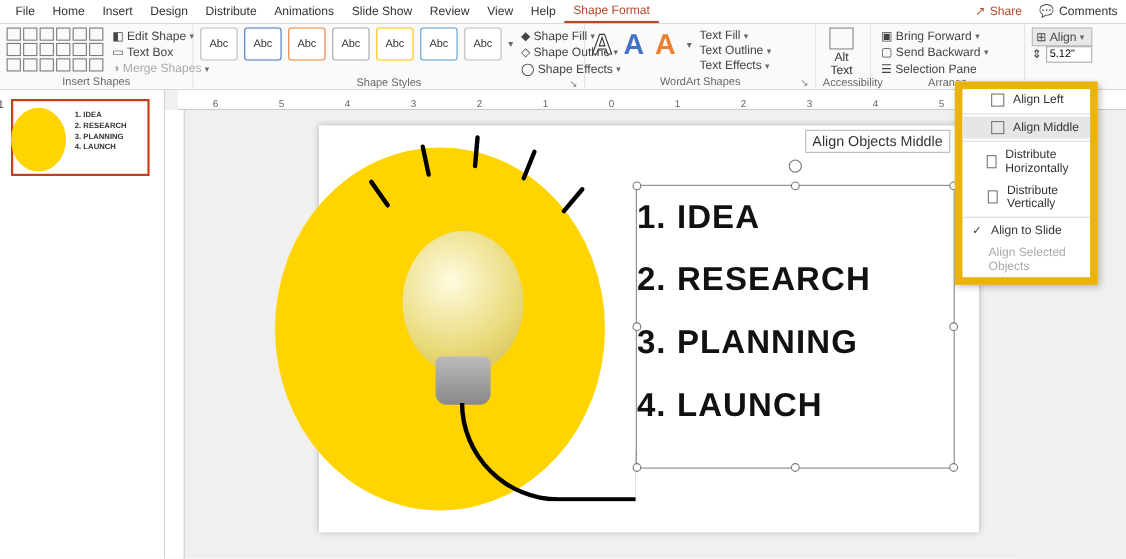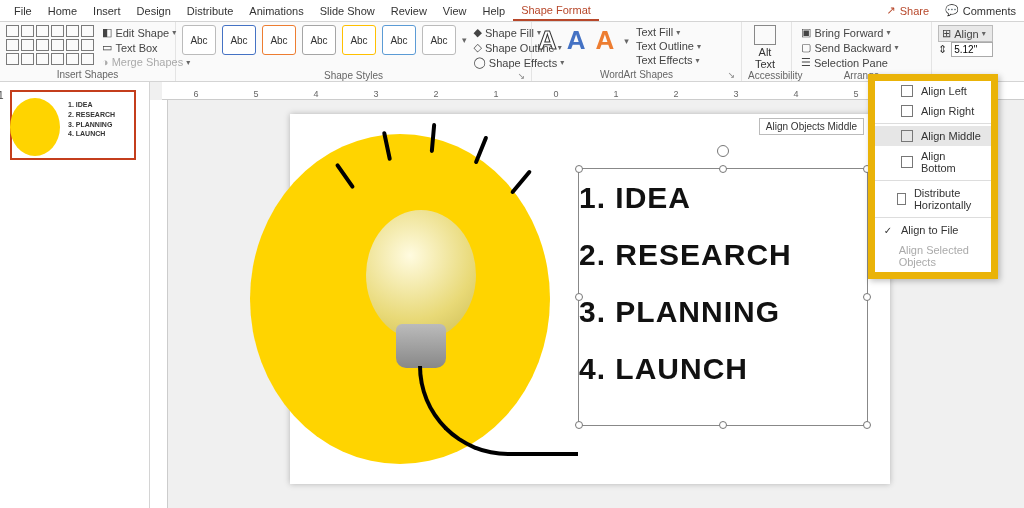--- a/index.html
+++ b/index.html
@@ -63,21 +63,21 @@
   .slide .rot{ position:absolute; left:50%; top:-24px; width:12px; height:12px; border:1px solid #777; border-radius:50%; transform:translateX(-50%);}
   .slide .list{ font-family: Arial Black, Arial, sans-serif; font-weight:900; font-size:30px; line-height:1.9; letter-spacing:1px; color:#111;}
   
   .align-menu{ position:absolute; right:26px; top:38px; width:130px; background:#fff; border:7px solid #eab308; box-shadow:2px 2px 6px rgba(0,0,0,.25); z-index:20; font-size:11px;margin-top:36px;}
   .align-menu .item{ display:flex; align-items:center; gap:8px; padding:4px 8px;}
   .align-menu .item.hover{ background:#e6e6e6;}
   .align-menu .item.disabled{ color:#aaa;}
   .align-menu .sep{ height:1px; background:#ddd; margin:2px 0;}
   .align-menu .chk{ width:10px; display:inline-block; text-align:center; font-size:10px;}
   .align-menu .ico{ width:12px; height:12px; border:1px solid #777; display:inline-block;}
-  .tooltip{ position:absolute; right:160px; top:118px; background:#fff; border:1px solid #bbb; padding:2px 6px; font-size:10px; z-index:19;}
+  .tooltip{ position:absolute; right:160px; top:118px; background:#fff; border:1px solid #bbb; padding:2px 6px; font-size:13px; z-index:19;}
 </style>
 </head>
 <body>
 
 <div class="tabs">
   <div class="tab">File</div>
   <div class="tab">Home</div>
   <div class="tab">Insert</div>
   <div class="tab">Design</div>
   <div class="tab">Distribute</div>
@@ -247,46 +247,41 @@
     <div class="group-label"></div>
   </div>
 </div>
 
 <div class="align-menu">
   <div class="item">
       <span class="chk"></span>
       <span class="ico"></span>
       <span>Align Left</span>
     </div>
-  <div class="item">
-      <span class="chk"></span>
-      <span class="ico"></span>
-      <span>Align Right</span>
-    </div>
   <div class="sep"></div>
   <div class="item hover">
       <span class="chk"></span>
       <span class="ico"></span>
       <span>Align Middle</span>
     </div>
-  <div class="item">
-      <span class="chk"></span>
-      <span class="ico"></span>
-      <span>Align Bottom</span>
-    </div>
   <div class="sep"></div>
   <div class="item">
       <span class="chk"></span>
       <span class="ico"></span>
       <span>Distribute Horizontally</span>
+    </div>
+  <div class="item">
+      <span class="chk"></span>
+      <span class="ico"></span>
+      <span>Distribute Vertically</span>
     </div>
   <div class="sep"></div>
   <div class="item">
       <span class="chk">✓</span>
-      <span>Align to File</span>
+      <span>Align to Slide</span>
     </div>
   <div class="item disabled">
       <span class="chk"></span>
       <span>Align Selected Objects</span>
     </div>
 </div>
 <div class="tooltip">Align Objects Middle</div>
 
 <div class="workspace">
   <div class="thumb-pane">

